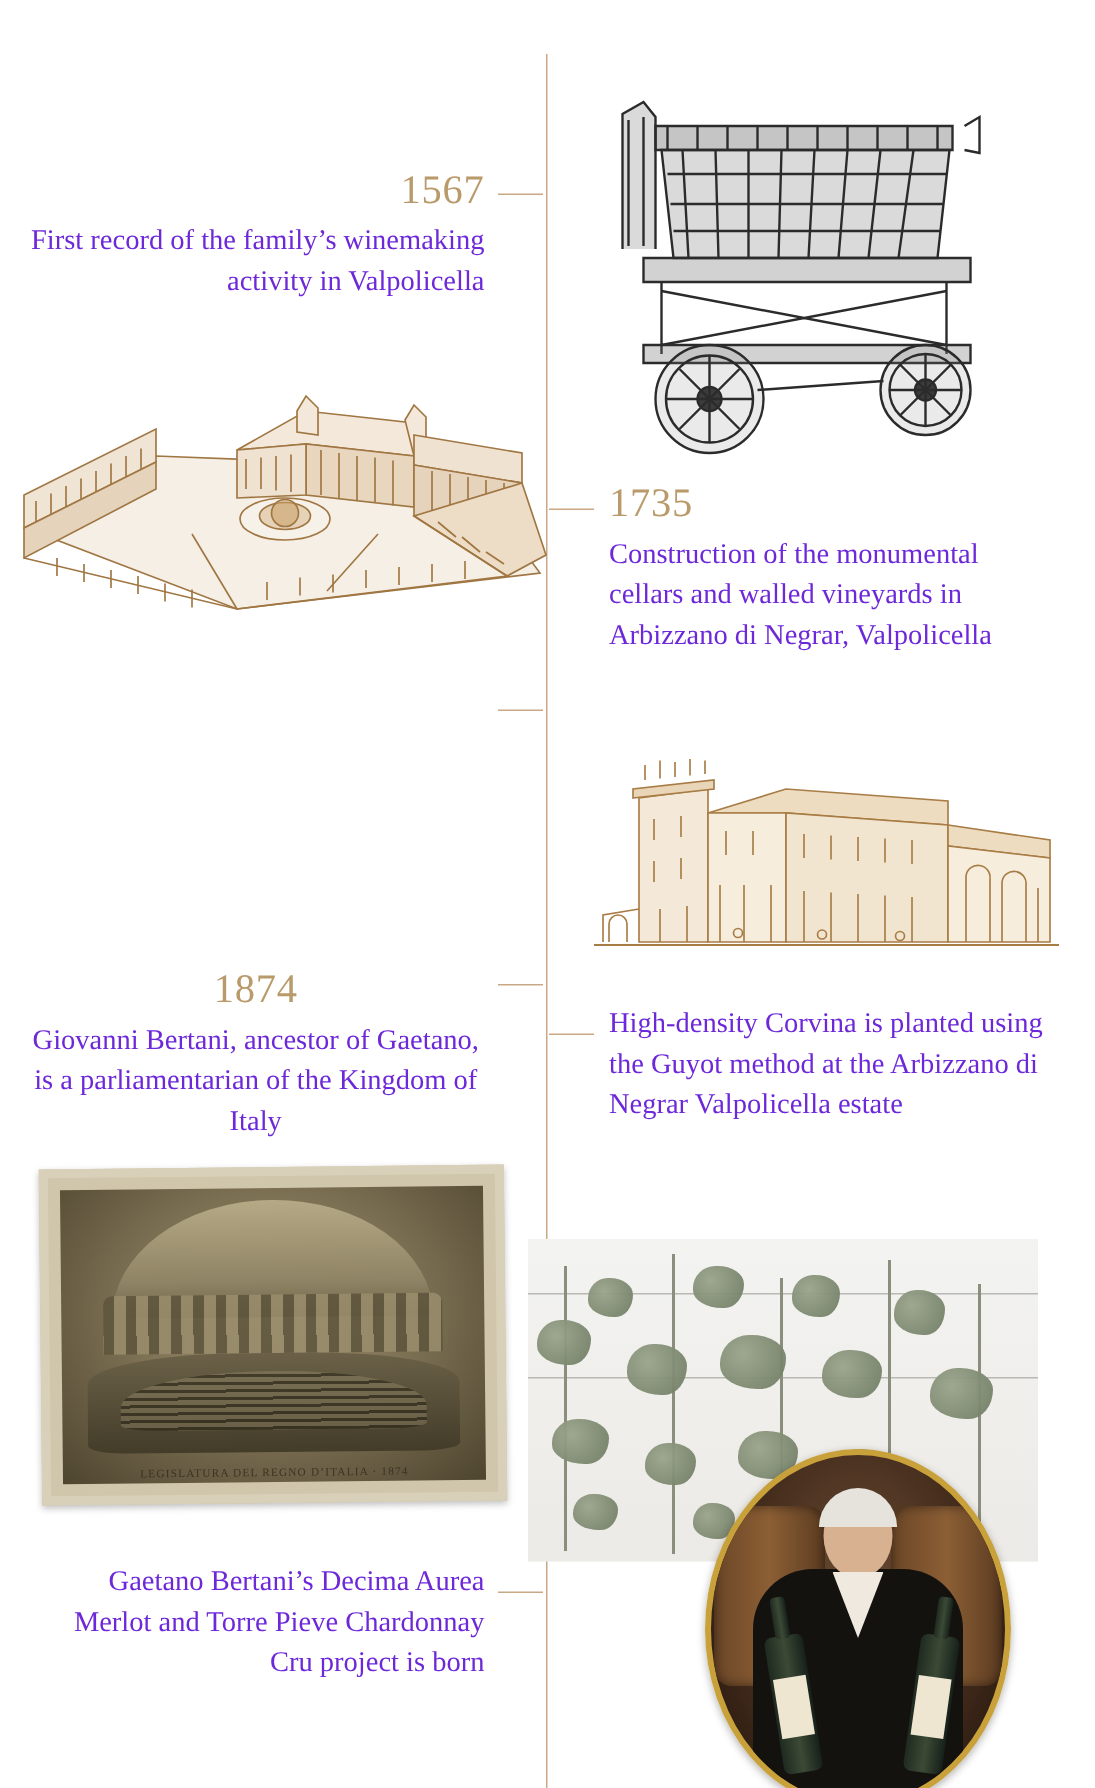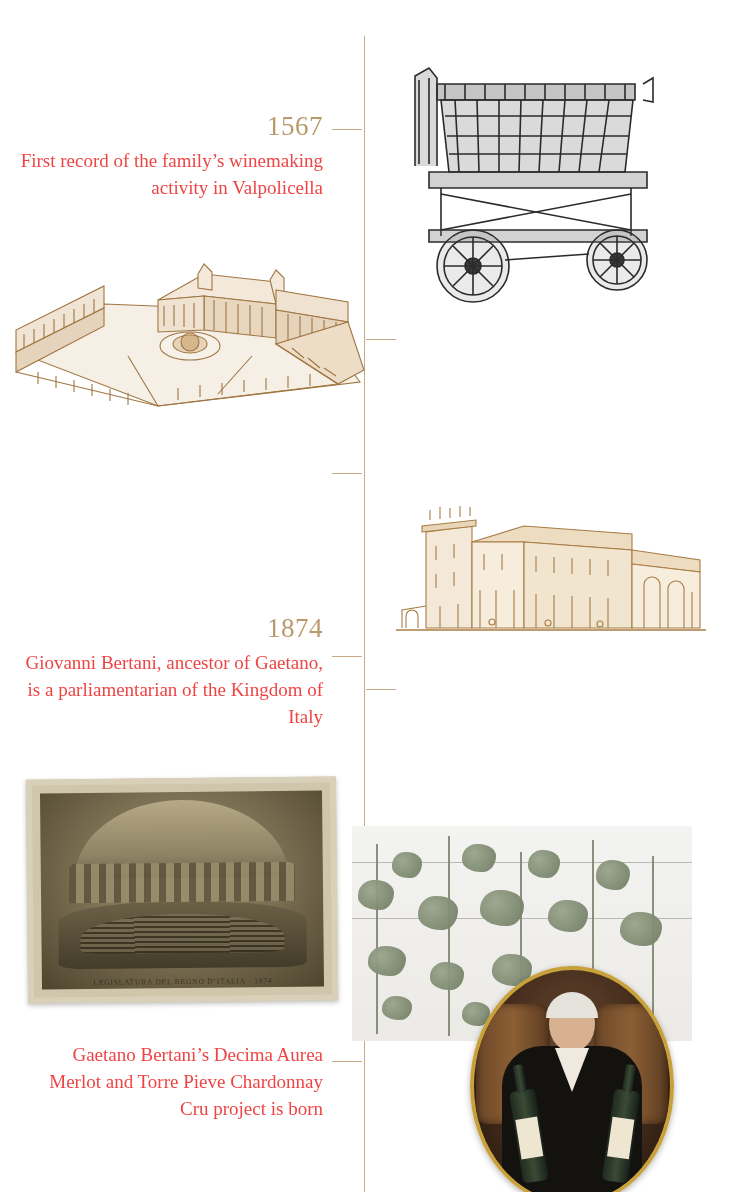--- a/index.html
+++ b/index.html
@@ -53,21 +53,21 @@
     font-size: 27px;
     letter-spacing: 0.5px;
     color: #b99a6b;
     line-height: 1.1;
     margin-bottom: 6px;
     font-family: "Liberation Serif", serif;
   }
   .entry .desc {
     font-size: 19px;
     line-height: 1.42;
-    color: #ef4444;
+    color: #6d28d9;
   }
   .entry.left {
     text-align: right;
   }
   .entry.right {
     text-align: left;
   }
   
   .art {
     position: absolute;
@@ -307,20 +307,24 @@
         <circle cx="232" cy="206" r="7" fill="#3b3b3b"></circle>
         <path d="M232 182 L232 230 M208 206 L256 206 M215 189 L249 223 M249 189 L215 223"></path>
 
         <path d="M120 206 L204 200"></path>
         <path d="M258 30 L268 24 L268 48 L258 46"></path>
       </g>
     </svg>
   </div>
 
   <div class="tick" style="left:366px; top:303px; width:30px;"></div>
+  <div class="entry right" style="left:406px; top:285px; width:300px;">
+    <div class="year">1735</div>
+    <div class="desc">Construction of the monumental cellars and walled vineyards in Arbizzano di Negrar, Valpolicella</div>
+  </div>
 
   <div class="art" style="left:8px; top:224px;">
     <svg class="villa-svg" width="368" height="152" viewBox="0 0 368 152" aria-hidden="true">
       <g stroke="#a07642" fill="none" stroke-width="1.1">
 
         <path d="M14 94 L96 44 L300 52 L352 122 L150 146 Z" fill="#f5efe6"></path>
 
         <path d="M8 92 L8 70 L96 26 L96 48 Z" fill="#f0e4d4"></path>
         <path d="M8 92 L96 48 L96 66 L8 112 Z" fill="#e5d3bc"></path>
         <path d="M16 88 L16 74 M26 83 L26 69 M36 78 L36 64 M46 73 L46 59 M56 68 L56 54 M66 63 L66 49 M76 58 L76 44 M86 53 L86 39"></path>
@@ -386,27 +390,28 @@
         <path d="M0 132 L310 132" stroke-width="1.3"></path>
 
         <circle cx="96" cy="124" r="3"></circle>
           <circle cx="152" cy="125" r="3"></circle>
           <circle cx="204" cy="126" r="3"></circle>
       </g>
     </svg>
   </div>
 
   <div class="tick" style="left:332px; top:620px; width:30px;"></div>
-  <div class="entry left" style="left:18px; top:578px; width:305px;">
+  <div class="entry left" style="left:18px; top:609px; width:305px;text-align:center;">
     <div class="year">1874</div>
     <div class="desc">Giovanni Bertani, ancestor of Gaetano, is a parliamentarian of the Kingdom of Italy</div>
   </div>
 
   <div class="tick" style="left:366px; top:653px; width:30px;"></div>
   <div class="entry right" style="left:406px; top:634px; width:305px;">
+    <div class="desc">High-density Corvina is planted using the Guyot method at the Arbizzano di Negrar Valpolicella estate</div>
   </div>
 
   <div class="photo-card">
     <div class="photo-inner">
       <div class="hall-dome"></div>
       <div class="hall-arches"></div>
       <div class="hall-floor"></div>
       <div class="hall-seats"></div>
     </div>
     <div class="photo-caption">LEGISLATURA DEL REGNO D’ITALIA · 1874</div>

